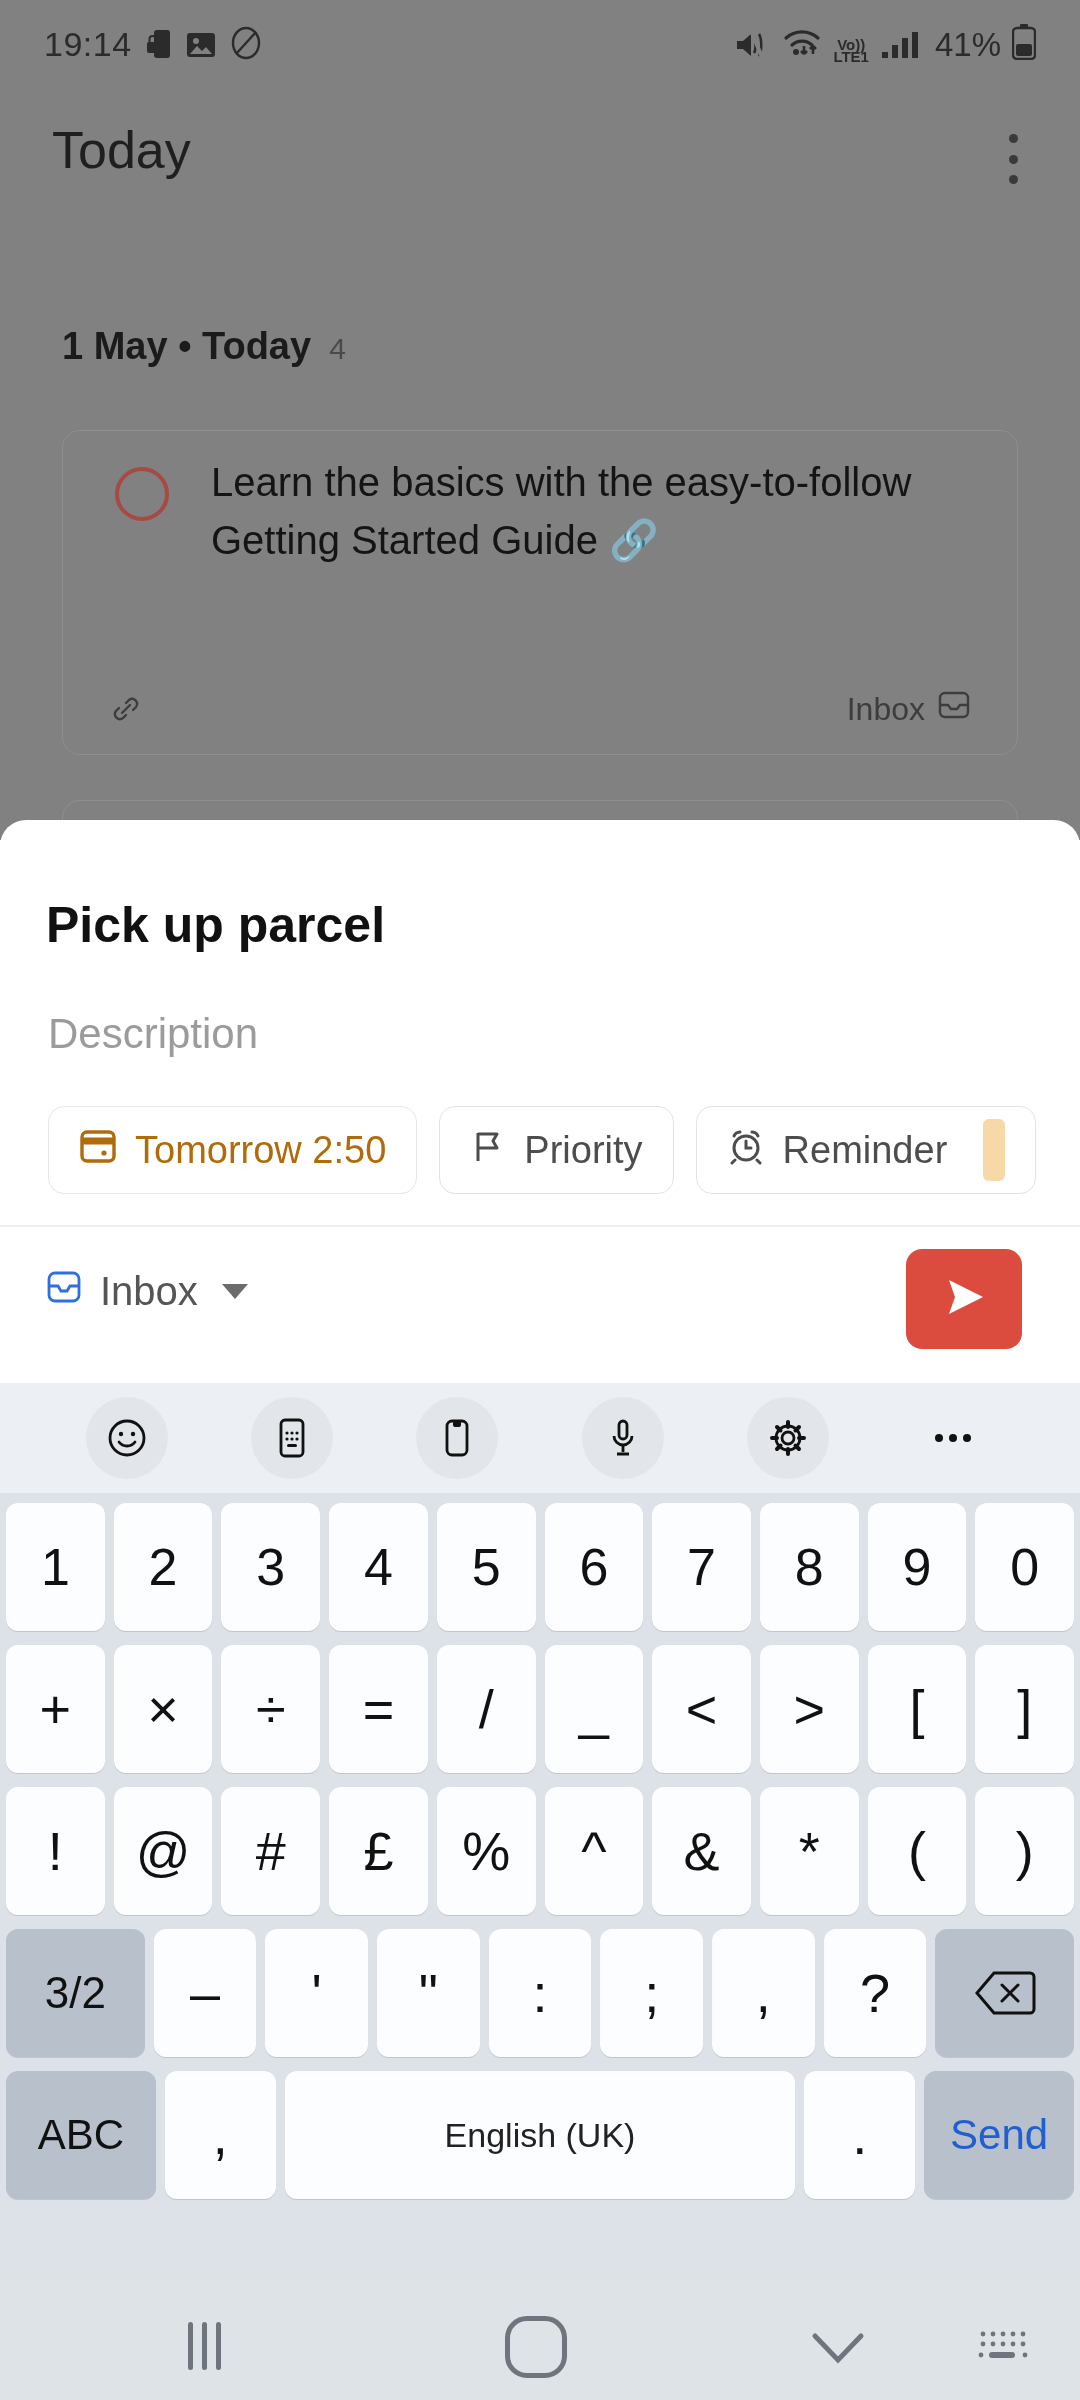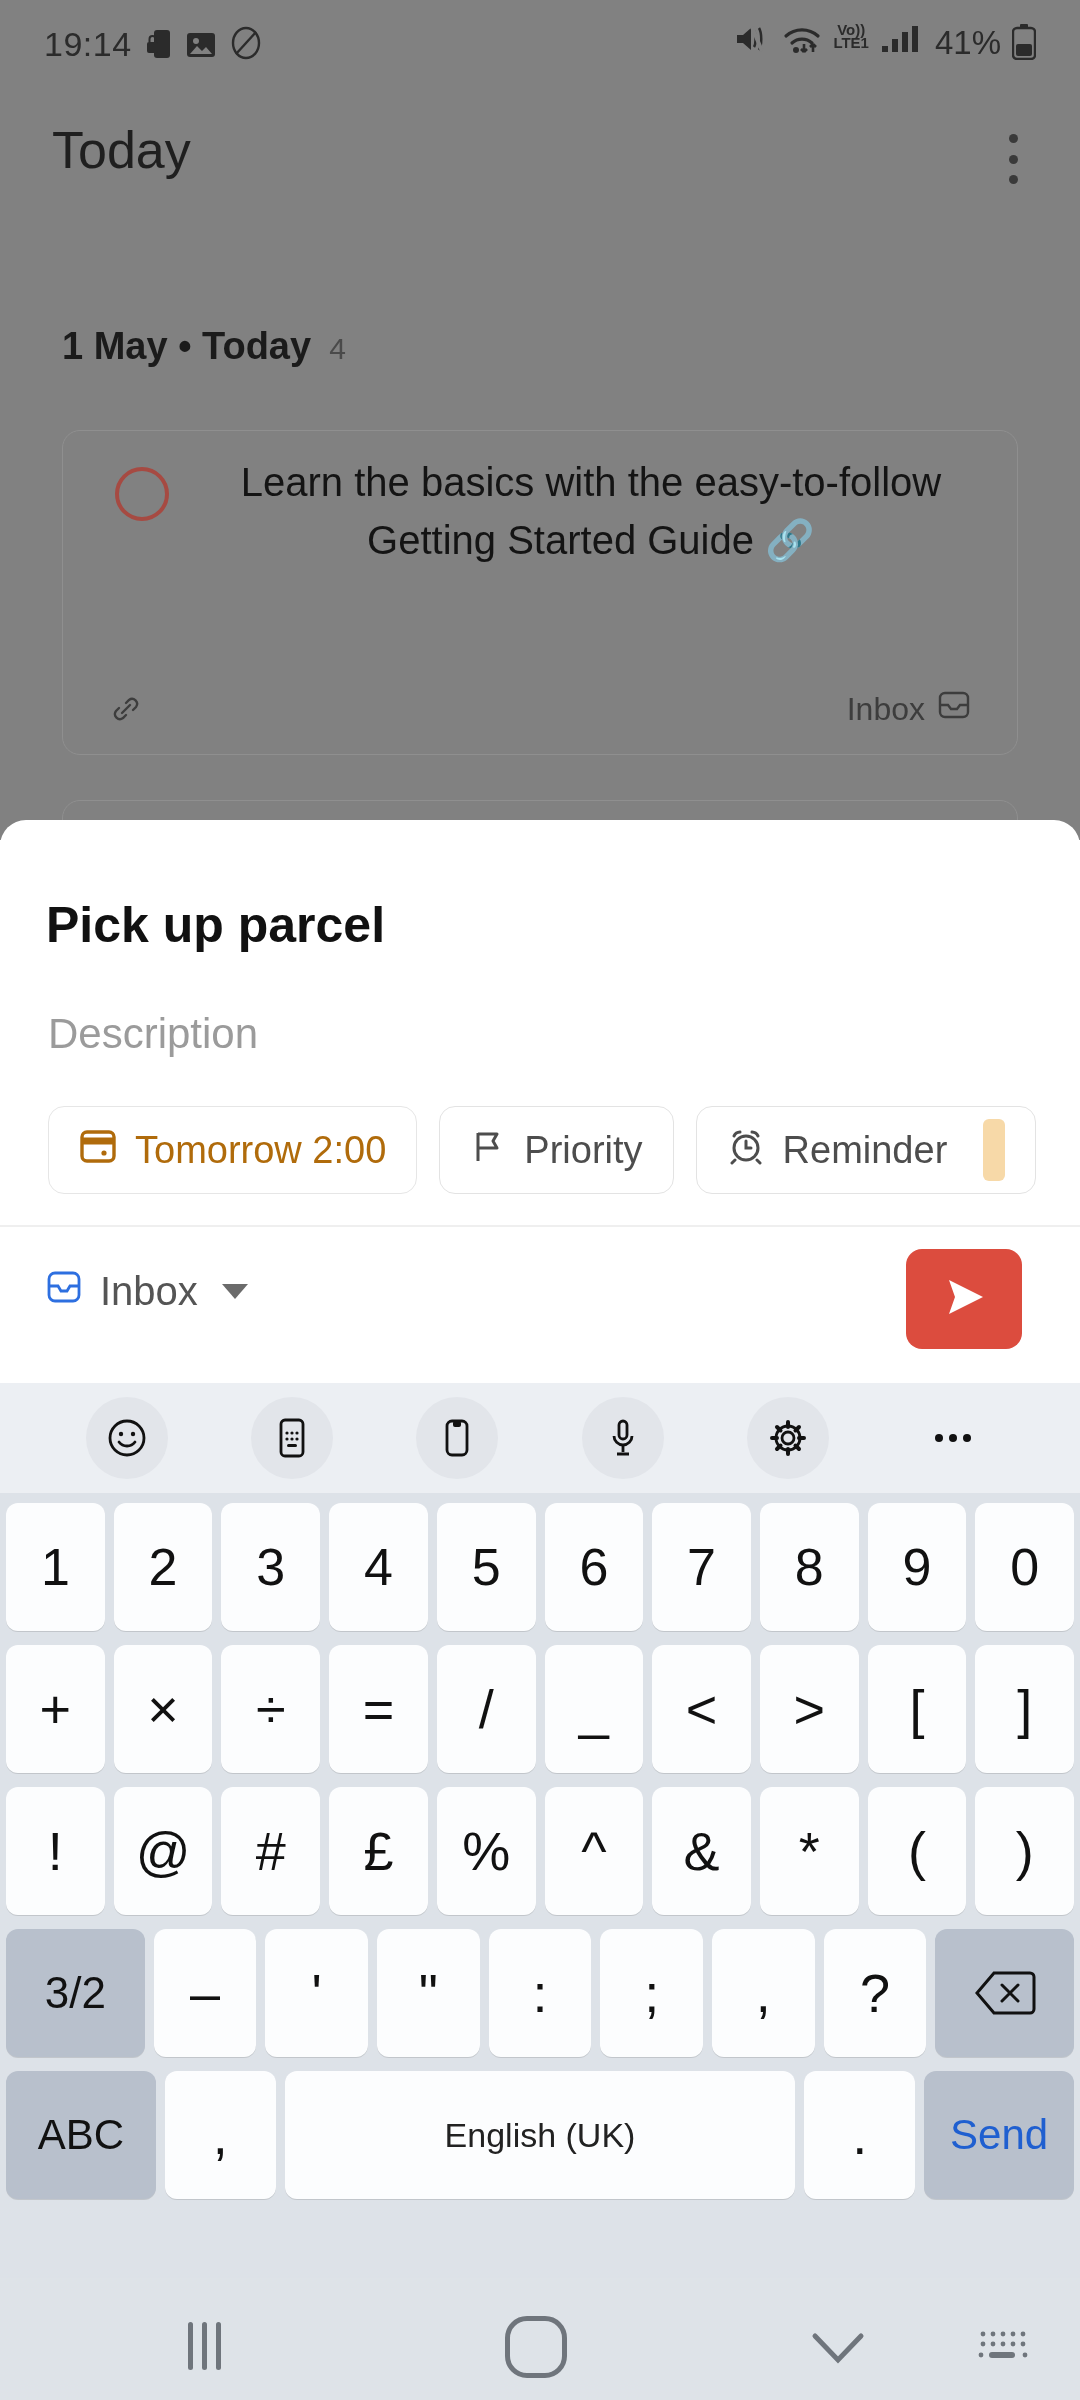--- a/index.html
+++ b/index.html
@@ -15,21 +15,21 @@
     position:absolute; left:0; top:0; width:1080px; height:840px;
     background:#818181;
   }
   .statusbar {
     position:absolute; left:0; top:0; width:1080px; height:88px;
     display:flex; align-items:center; justify-content:space-between;
     padding:0 44px;
   }
   .sb-left { display:flex; align-items:flex-end; gap:14px; }
   .sb-time { font-size:34px; color:#2b2b2b; letter-spacing:0.5px; font-weight:400; }
-  .sb-right { display:flex; align-items:flex-start; gap:11px; }
+  .sb-right { display:flex; align-items:flex-end; gap:11px; }
   .sb-batt { font-size:33px; color:#2b2b2b; margin-left:4px; }
   .volte { display:flex; flex-direction:column; align-items:center; line-height:0.85;
            font-size:15px; color:#2b2b2b; font-weight:700; }
 
   .app-title {
     position:absolute; left:52px; top:120px;
     font-size:52px; color:#1f1f1f; font-weight:400;
   }
   .kebab {
     position:absolute; right:44px; top:130px;
@@ -40,21 +40,21 @@
 
   .section-head {
     position:absolute; left:62px; top:325px;
     display:flex; align-items:baseline; gap:18px;
   }
   .section-head .sh-title { font-size:38px; font-weight:700; color:#1b1b1b; }
   .section-head .sh-count { font-size:30px; color:#4a4a4a; }
 
   .task-card {
     position:absolute; left:62px; top:430px; width:956px; height:325px;
-    border:1.5px solid #8f8f8f; border-radius:18px;text-align:center;
+    border:1.5px solid #8f8f8f; border-radius:18px;
   }
   .task-card.second { top:800px; height:120px; }
   .task-check {
     position:absolute; left:52px; top:36px; width:54px; height:54px;
     border:4px solid #a64a42; border-radius:50%;
   }
   .task-text {
     position:absolute; left:148px; top:22px; width:760px;
     font-size:40px; line-height:1.45; color:#141414;
   }
@@ -285,21 +285,21 @@
     <div class="chips">
 
       <div class="chip date">
         <span>
           <svg width="38" height="38" viewBox="0 0 38 38">
               <rect x="3" y="5" width="32" height="29" rx="5" fill="none" stroke="#b06b0b" stroke-width="3.4"></rect>
               <path d="M3 14h32" stroke="#b06b0b" stroke-width="7"></path>
               <circle cx="25" cy="26" r="2.6" fill="#b06b0b"></circle>
             </svg>
         </span>
-        <span>Tomorrow 2:00</span>
+        <span>Tomorrow 2:50</span>
       </div>
 
       <div class="chip">
         <span>
           <svg width="36" height="38" viewBox="0 0 36 38">
               <path d="M8 34V6M8 7h19l-4 7 4 7H8" stroke="#4d4d4d" stroke-width="3" fill="none" stroke-linejoin="round"></path>
             </svg>
         </span>
         <span>Priority</span>
       </div>

